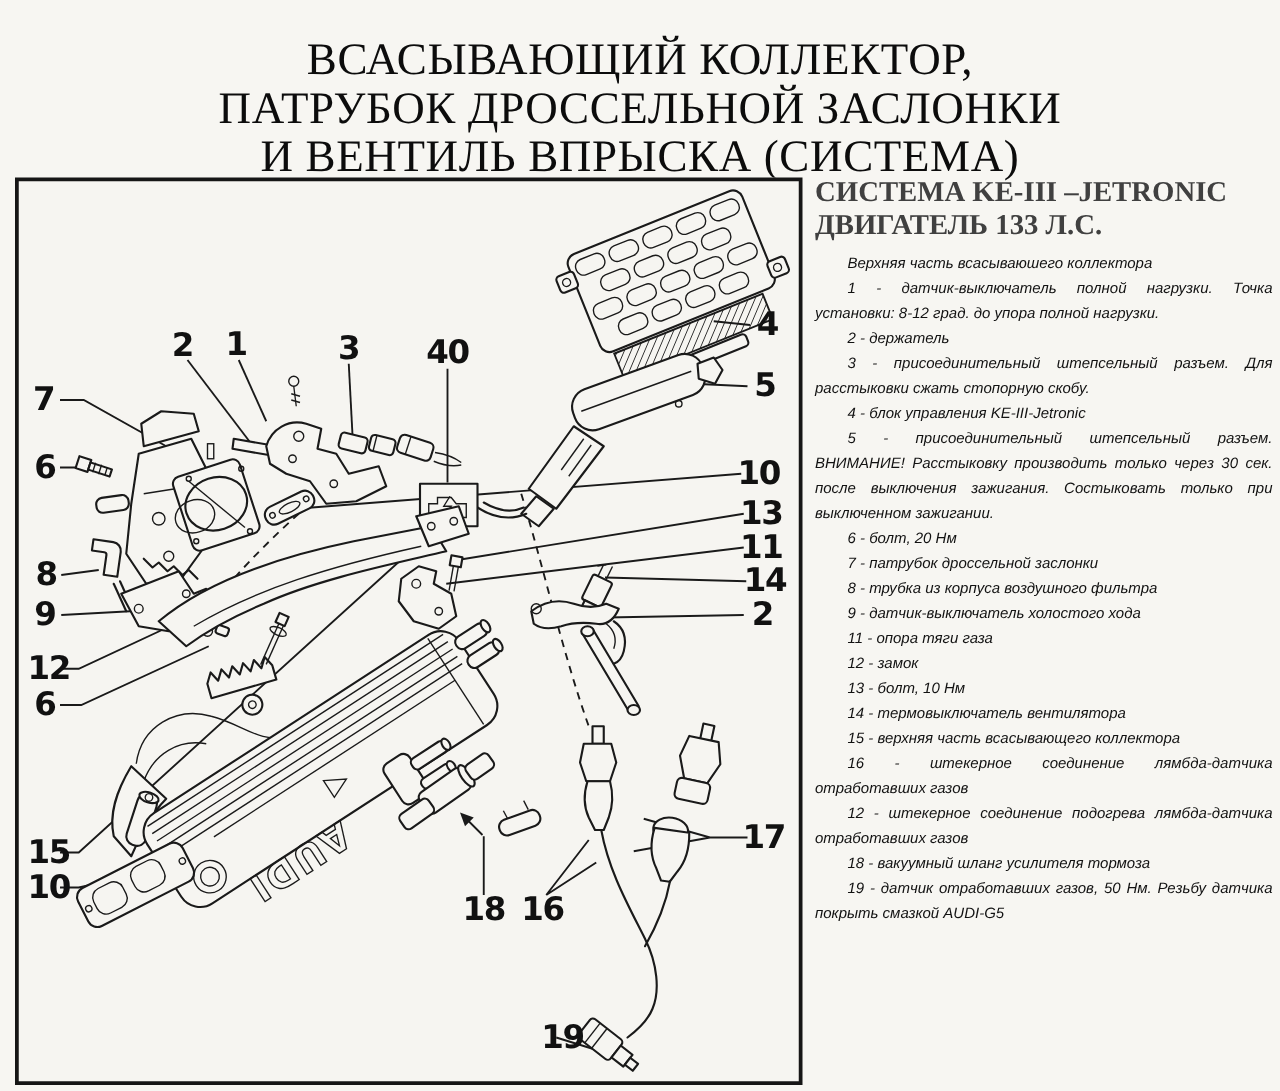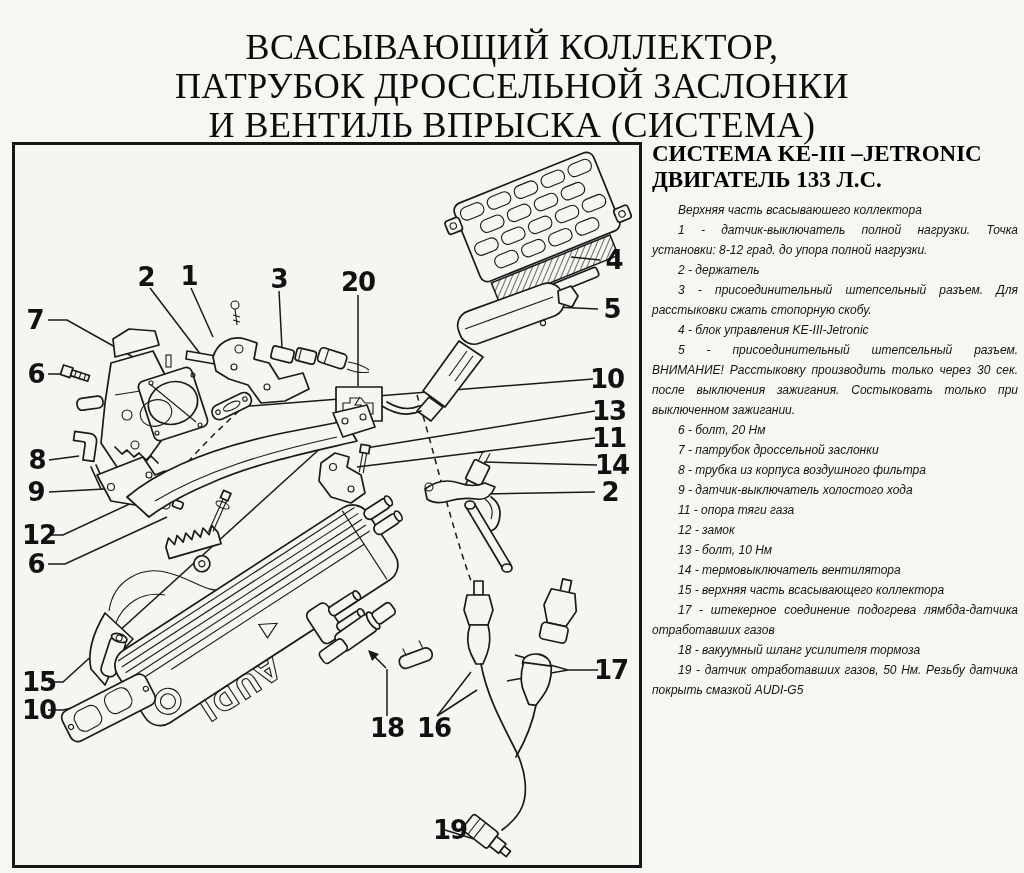--- a/index.html
+++ b/index.html
@@ -20,21 +20,21 @@
   svg .thin{stroke:#1a1a1a;stroke-width:1.1;fill:none;}
   svg .solid{fill:#1a1a1a;stroke:none;}
   svg .logo-text{font-family:"DejaVu Sans",sans-serif;font-weight:700;font-size:30px;
                  letter-spacing:2px;fill:none;stroke:#1a1a1a;stroke-width:1.1;}
   .callout{position:absolute;transform:translate(-50%,-50%);
            font-family:"DejaVu Sans",sans-serif;font-weight:700;font-size:26px;
            letter-spacing:-1px;color:#111;white-space:nowrap;}
   
   .info{position:absolute;left:652px;top:141px;width:366px;}
   .info h2{margin:0 0 7px 0;font-family:"Liberation Serif",serif;font-weight:700;
-           font-size:23px;line-height:26px;color:#000000;}
+           font-size:23px;line-height:26px;color:#404040;}
   .info p{margin:0;font-size:12px;line-height:20px;font-weight:400;
           font-style:italic;text-indent:26px;text-align:justify;}
 </style>
 </head>
 <body>
 
 <div class="page">
 
   <h1 class="title">
     <span>ВСАСЫВАЮЩИЙ КОЛЛЕКТОР,</span><br>
@@ -337,21 +337,21 @@
         <line class="thin" x1="456" y1="680" x2="456" y2="700"></line>
           <line class="thin" x1="463" y1="680" x2="463" y2="700"></line>
         <rect class="paper" x="480" y="684" width="12" height="12"></rect>
         <rect class="paper" x="492" y="687" width="8" height="7"></rect>
       </g>
     </svg>
 
     <div class="callout" style="left:131px;top:132px">2</div>
     <div class="callout" style="left:174px;top:131px">1</div>
     <div class="callout" style="left:264px;top:134px">3</div>
-    <div class="callout" style="left:343px;top:137px">20</div>
+    <div class="callout" style="left:343px;top:137px">40</div>
     <div class="callout" style="left:599px;top:115px">4</div>
     <div class="callout" style="left:597px;top:164px">5</div>
     <div class="callout" style="left:20px;top:175px">7</div>
     <div class="callout" style="left:21px;top:229px">6</div>
     <div class="callout" style="left:22px;top:315px">8</div>
     <div class="callout" style="left:21px;top:347px">9</div>
     <div class="callout" style="left:24px;top:390px">12</div>
     <div class="callout" style="left:21px;top:419px">6</div>
     <div class="callout" style="left:24px;top:537px">15</div>
     <div class="callout" style="left:24px;top:565px">10</div>
@@ -379,19 +379,20 @@
     <p>5 - присоединительный штепсельный разъем. ВНИМАНИЕ! Расстыковку производить только через 30 сек. после выключения зажигания. Состыковать только при выключенном зажигании.</p>
     <p>6 - болт, 20 Нм</p>
     <p>7 - патрубок дроссельной заслонки</p>
     <p>8 - трубка из корпуса воздушного фильтра</p>
     <p>9 - датчик-выключатель холостого хода</p>
     <p>11 - опора тяги газа</p>
     <p>12 - замок</p>
     <p>13 - болт, 10 Нм</p>
     <p>14 - термовыключатель вентилятора</p>
     <p>15 - верхняя часть всасывающего коллектора</p>
-    <p>17 - штекерное соединение подогрева лямбда-датчика отработавших газов</p>
+    <p>16 - штекерное соединение лямбда-датчика отработавших газов</p>
+    <p>12 - штекерное соединение подогрева лямбда-датчика отработавших газов</p>
     <p>18 - вакуумный шланг усилителя тормоза</p>
     <p>19 - датчик отработавших газов, 50 Нм. Резьбу датчика покрыть смазкой AUDI-G5</p>
 
   </aside>
 
 </div>
 
 </body></html>

